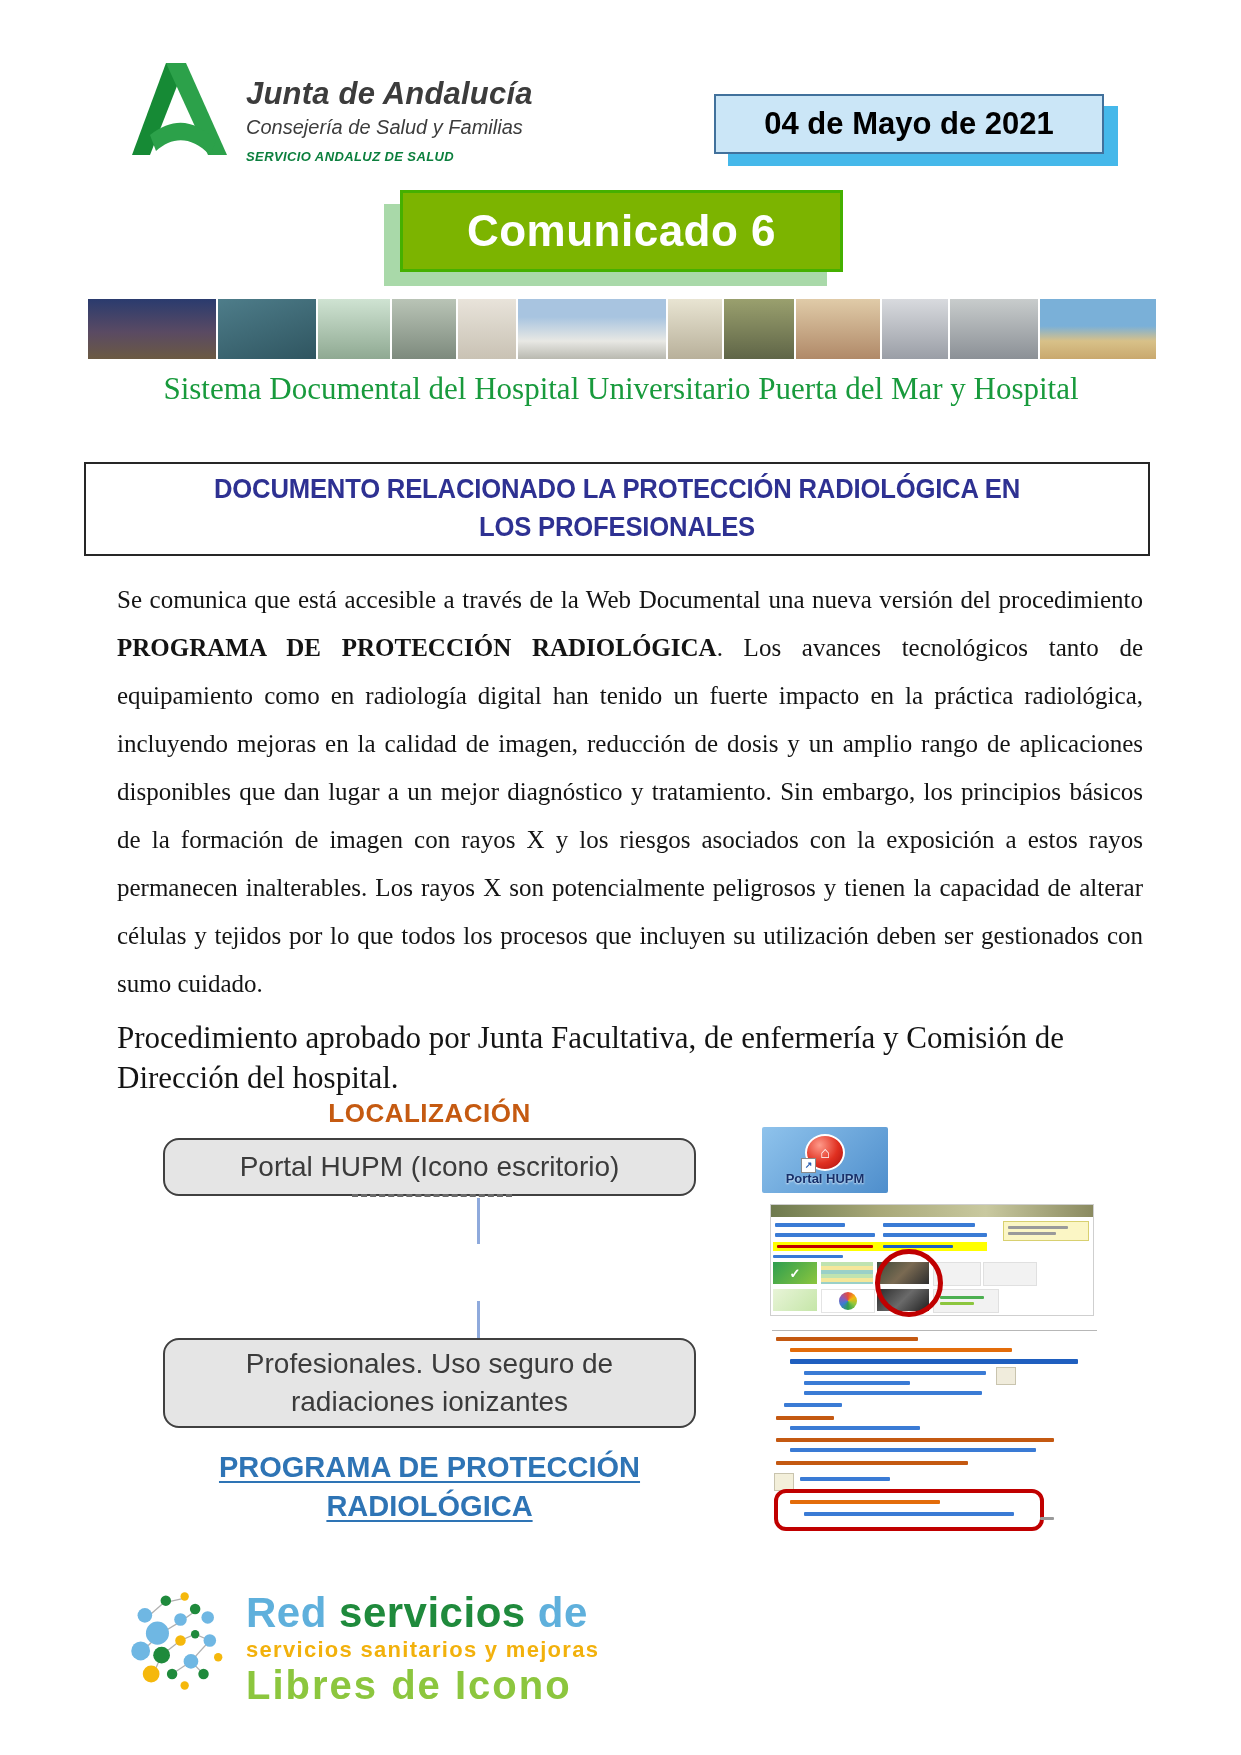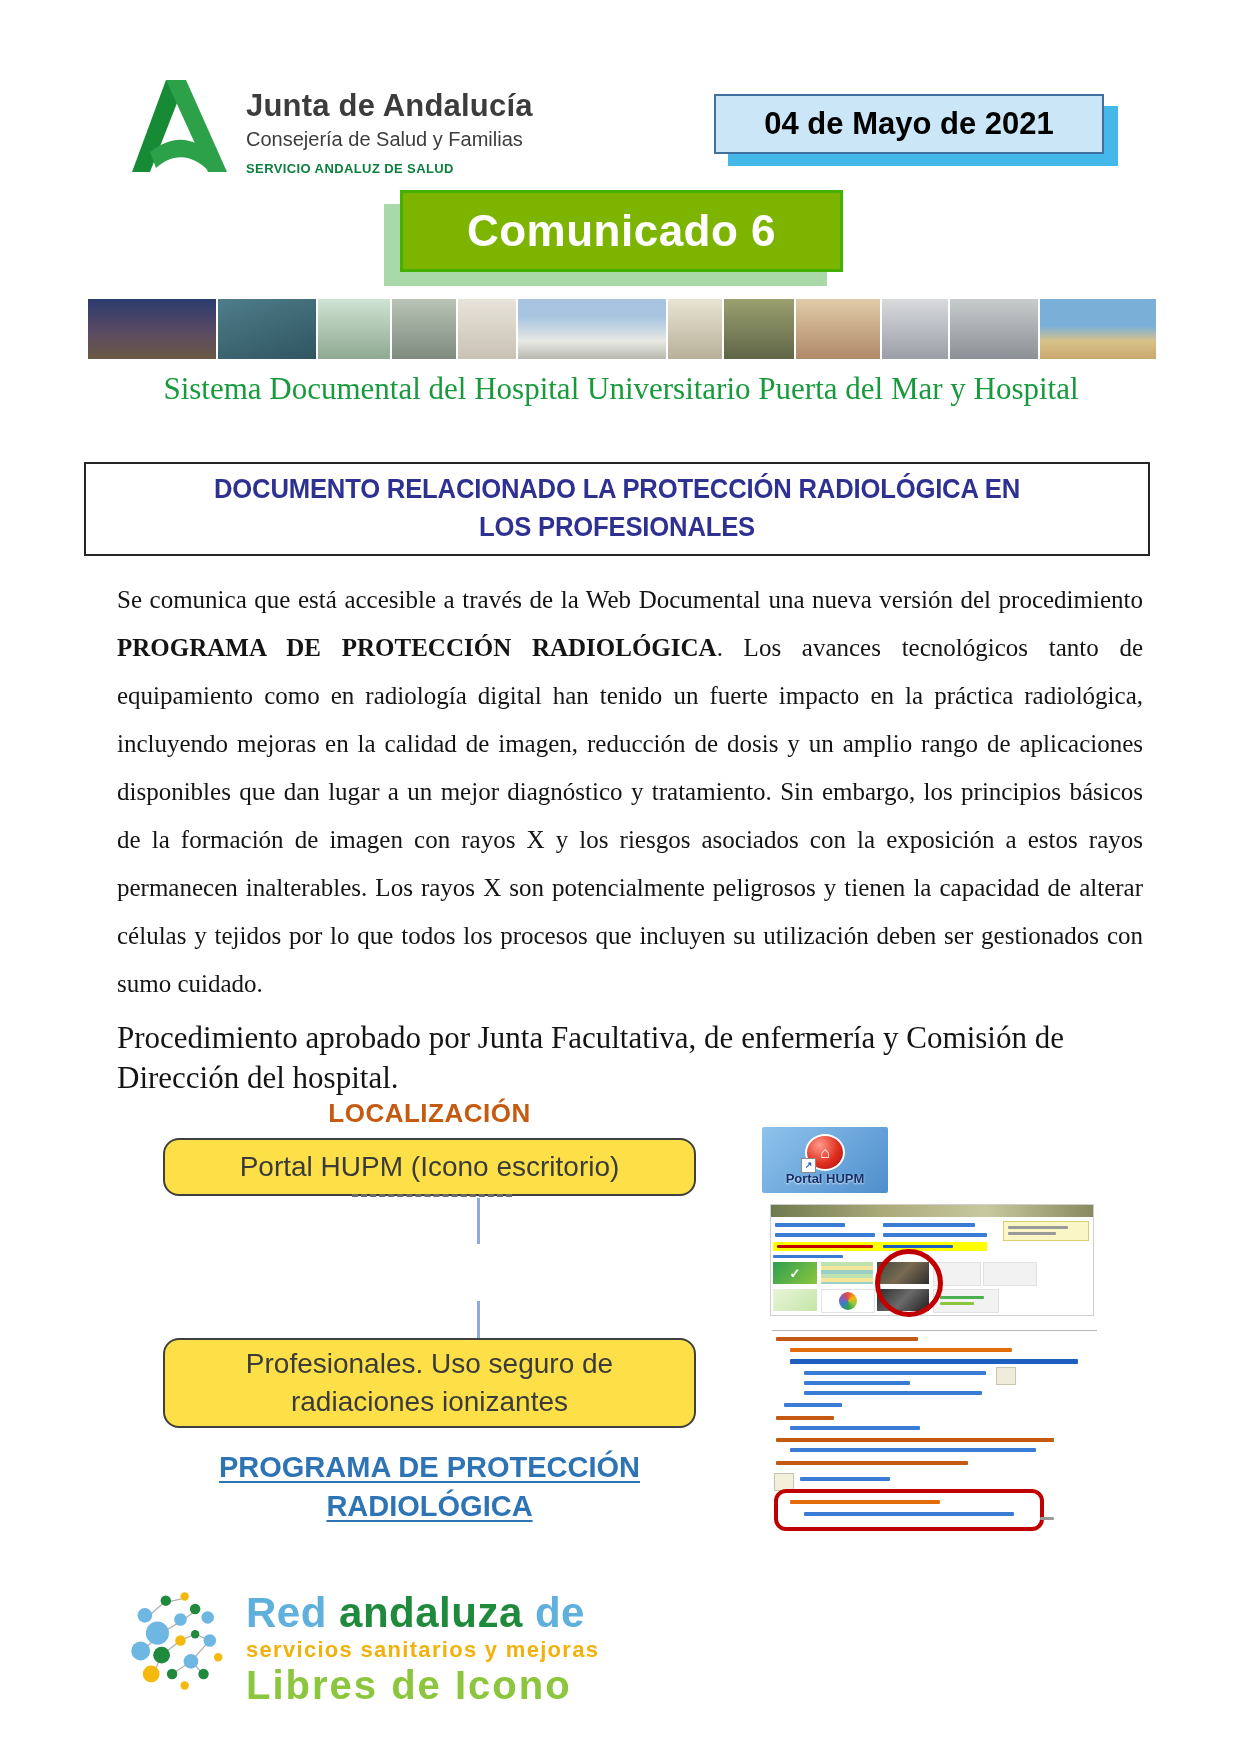--- a/index.html
+++ b/index.html
@@ -1,21 +1,21 @@
 <!DOCTYPE html>
 <html><head>
 <meta charset="utf-8">
 <style>
   html,body{margin:0;padding:0;background:#e9e9e9;}
   .page{position:relative;width:1241px;height:1755px;background:#ffffff;margin:0 auto;
         font-family:"Liberation Sans",sans-serif;overflow:hidden;}
   .abs{position:absolute;}
 
   
-  .junta-logo{left:128px;top:66px;display:flex;align-items:flex-end;}
+  .junta-logo{left:128px;top:54px;display:flex;align-items:center;font-style:italic;}
   .junta-text{margin-left:14px;padding-top:22px;}
   .junta-org{font-size:31px;font-weight:bold;color:#3c3c3c;letter-spacing:.2px;}
   .junta-dept{font-size:20px;color:#3c3c3c;margin-top:4px;}
   .junta-service{font-size:13px;font-weight:bold;color:#0b7f3d;margin-top:10px;letter-spacing:.4px;}
 
   .date-badge{left:714px;top:94px;width:386px;height:56px;background:#cbe6f7;
       border:2px solid #41719c;box-shadow:14px 12px 0 #45b8ea;display:flex;
       align-items:center;justify-content:center;font-size:31px;font-weight:bold;color:#000;}
   .unit-badge{left:846px;top:172px;width:288px;height:84px;background:#fb9724;
       border:3px solid #e8570f;box-shadow:12px 10px 0 #c46cc4;display:flex;align-items:center;
@@ -52,21 +52,21 @@
   
   .body-text{left:117px;top:576px;width:1026px;font-family:Liberation Serif, serif;
       color:#141414;}
   .body-p1{font-size:25px;line-height:1.92;text-align:justify;margin:0;}
   .body-p2{font-size:31px;line-height:1.3;margin:10px 0 4px 0;}
 
   
   .loc-heading{left:163px;top:1098px;width:533px;text-align:center;color:#c55a11;
       font-weight:bold;font-size:26px;letter-spacing:.5px;}
   .flow-box{border:2.5px solid #404040;border-radius:16px;display:flex;align-items:center;
-      justify-content:center;text-align:center;background:#fde047;box-sizing:border-box;
+      justify-content:center;text-align:center;background:#e5e5e5;box-sizing:border-box;
       font-size:28px;color:#3b3b3b;line-height:1.35;}
   .flow-box1{left:163px;top:1138px;width:533px;height:58px;}
   .flow-box2{left:163px;top:1244px;width:533px;height:56px;color:#c55a11;font-weight:bold;}
   .flow-box3{left:163px;top:1338px;width:533px;height:90px;padding:0 40px;}
   .dashed-seg{left:352px;top:1194px;width:160px;height:0;border-top:3px dashed #6a6a6a;}
   .connector{width:3px;background:#8faadc;left:477px;}
   .conn1{top:1198px;height:46px;}
   .conn2{top:1301px;height:37px;}
   .doc-link{left:163px;top:1448px;width:533px;text-align:center;color:#2e74b5;font-weight:bold;
       font-size:29px;line-height:1.35;text-decoration:underline;text-underline-offset:4px;cursor:pointer;}
@@ -273,18 +273,18 @@
       <circle cx="80" cy="52" r="6" fill="#6fb7e3"></circle>
       <circle cx="24" cy="84" r="8" fill="#f5b80c"></circle>
       <circle cx="44" cy="84" r="5" fill="#1f8a3c"></circle>
       <circle cx="62" cy="72" r="7" fill="#6fb7e3"></circle>
       <circle cx="74" cy="84" r="5" fill="#1f8a3c"></circle>
       <circle cx="56" cy="95" r="4" fill="#f5b80c"></circle>
       <circle cx="88" cy="68" r="4" fill="#f5b80c"></circle>
     </svg>
   </div>
   <div class="abs footer-text">
-    <div class="f-line1"><span class="f-blue">Red</span><span class="f-green"> andaluza </span><span class="f-blue">de</span></div>
+    <div class="f-line1"><span class="f-blue">Red</span><span class="f-green"> servicios </span><span class="f-blue">de</span></div>
     <div class="f-line2">servicios sanitarios y mejoras</div>
     <div class="f-line3">Libres de Icono</div>
   </div>
 
 </div>
 
 </body></html>

